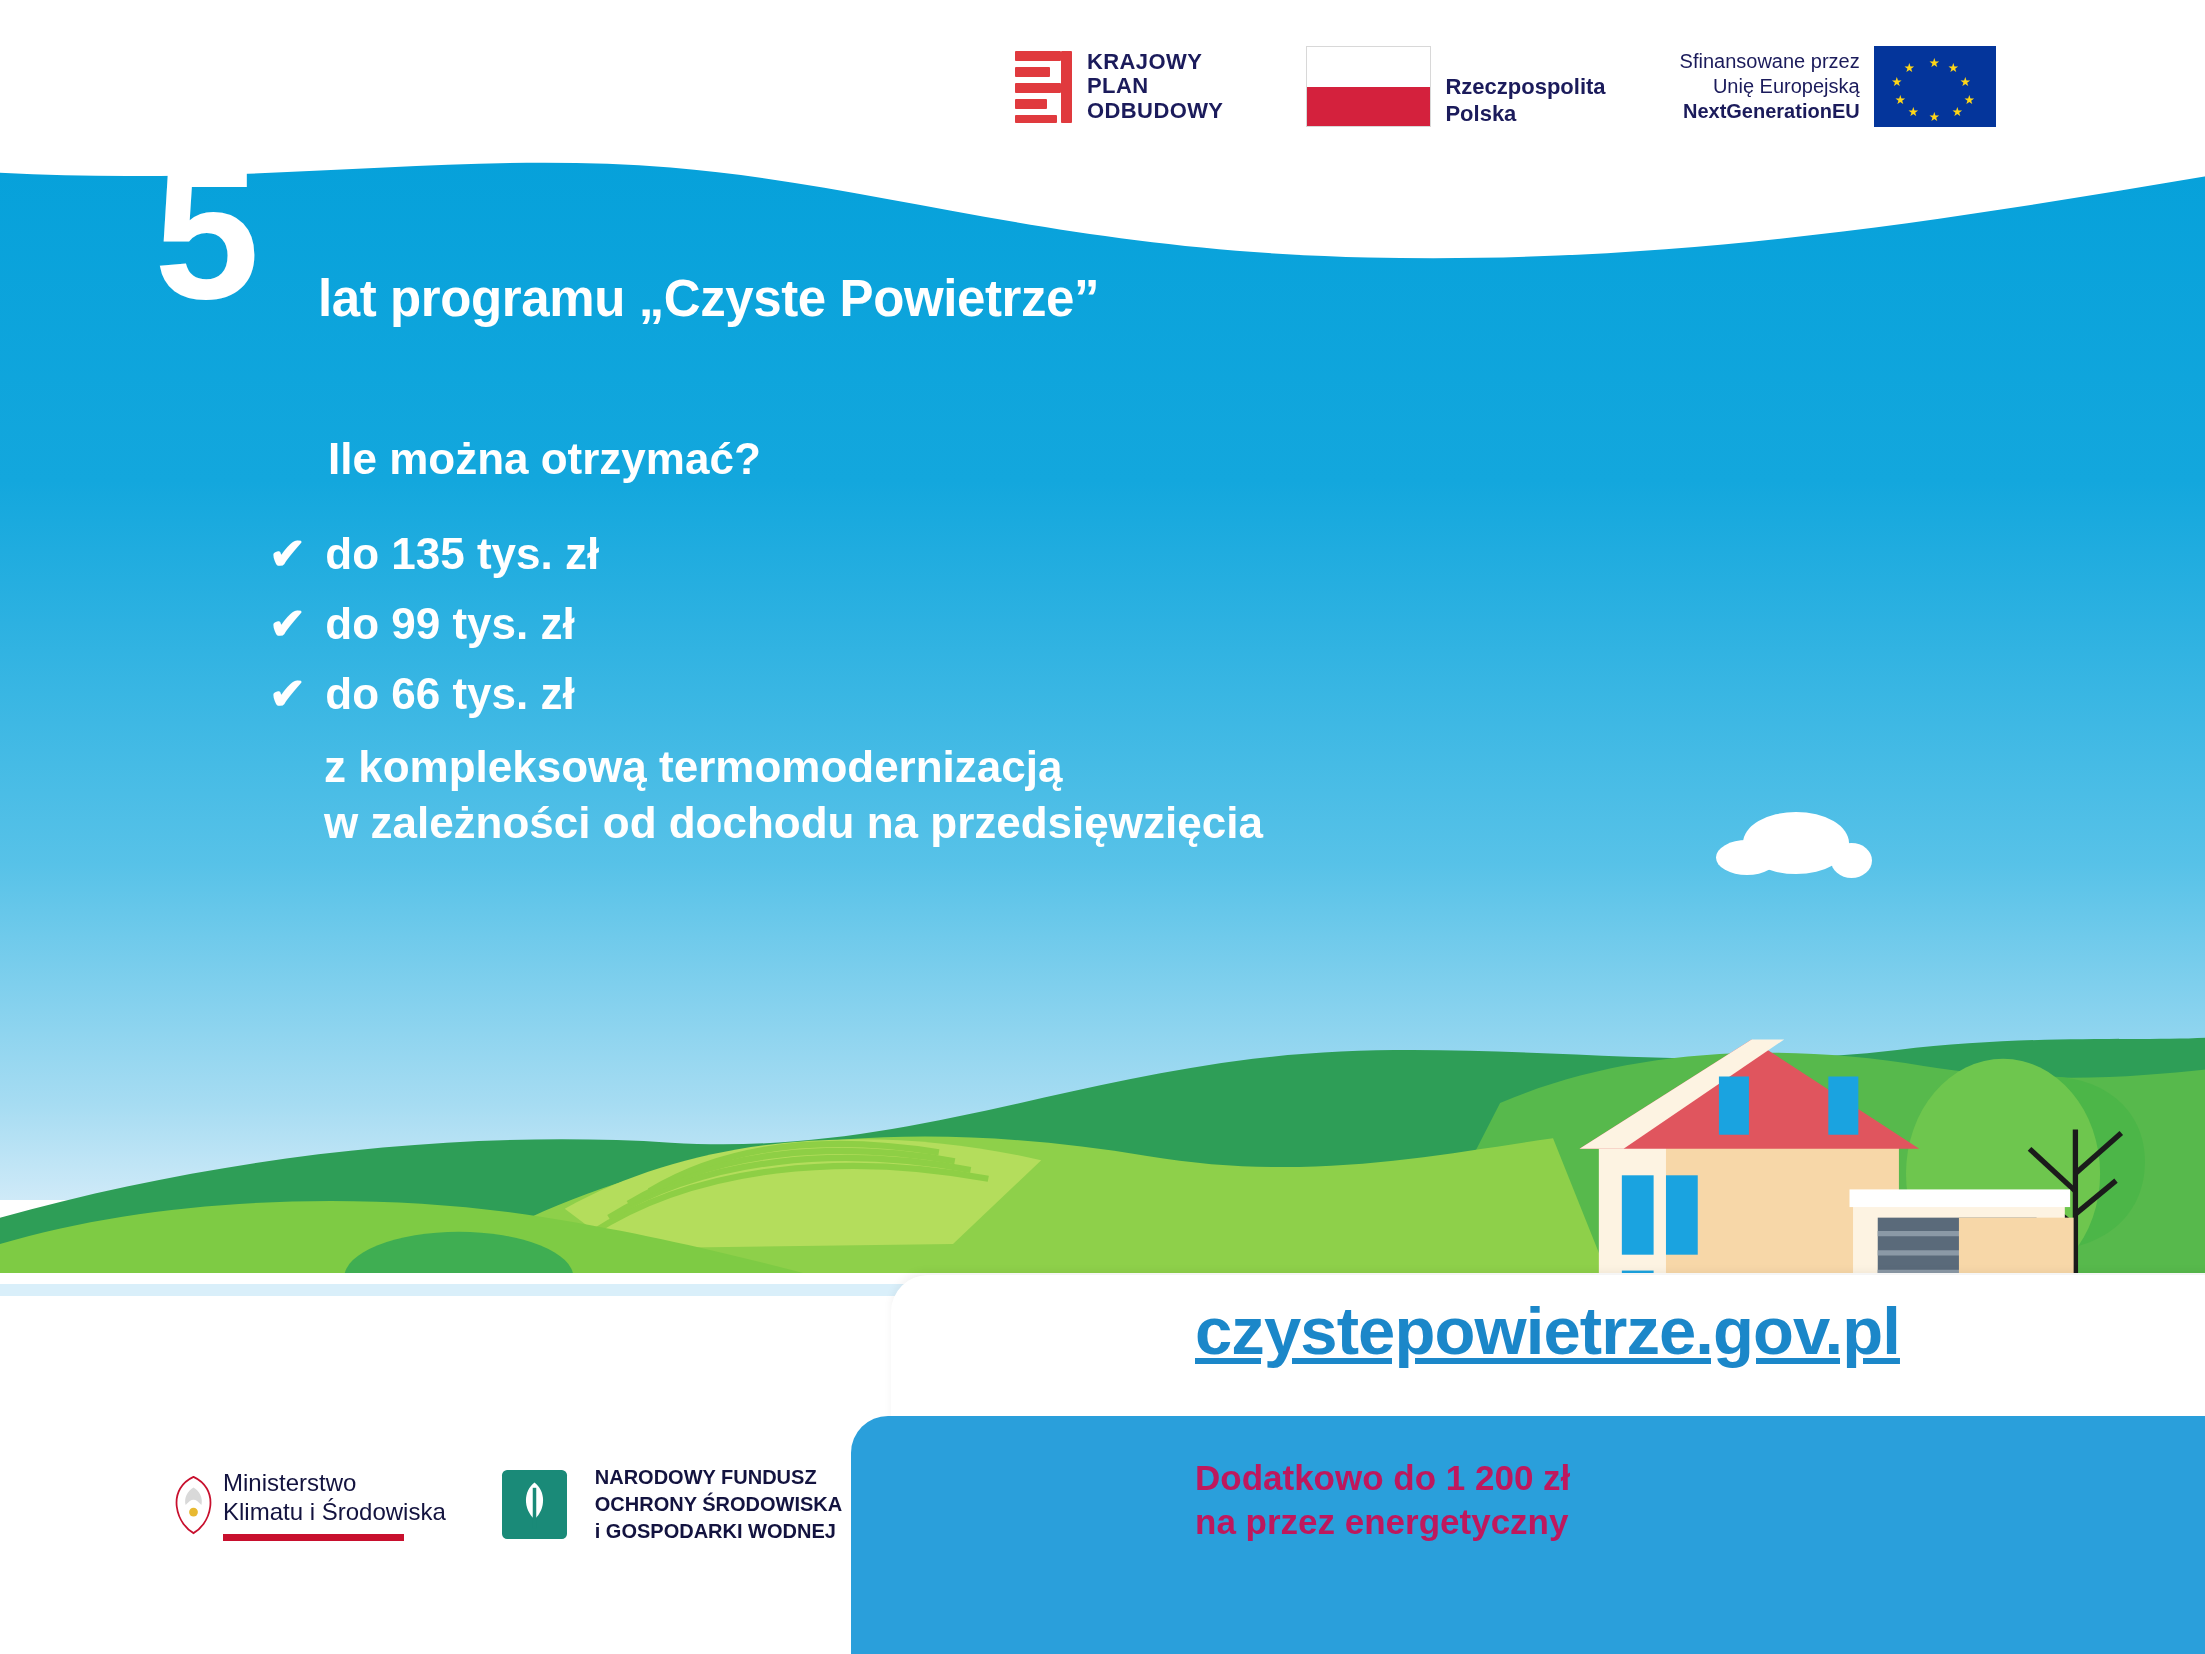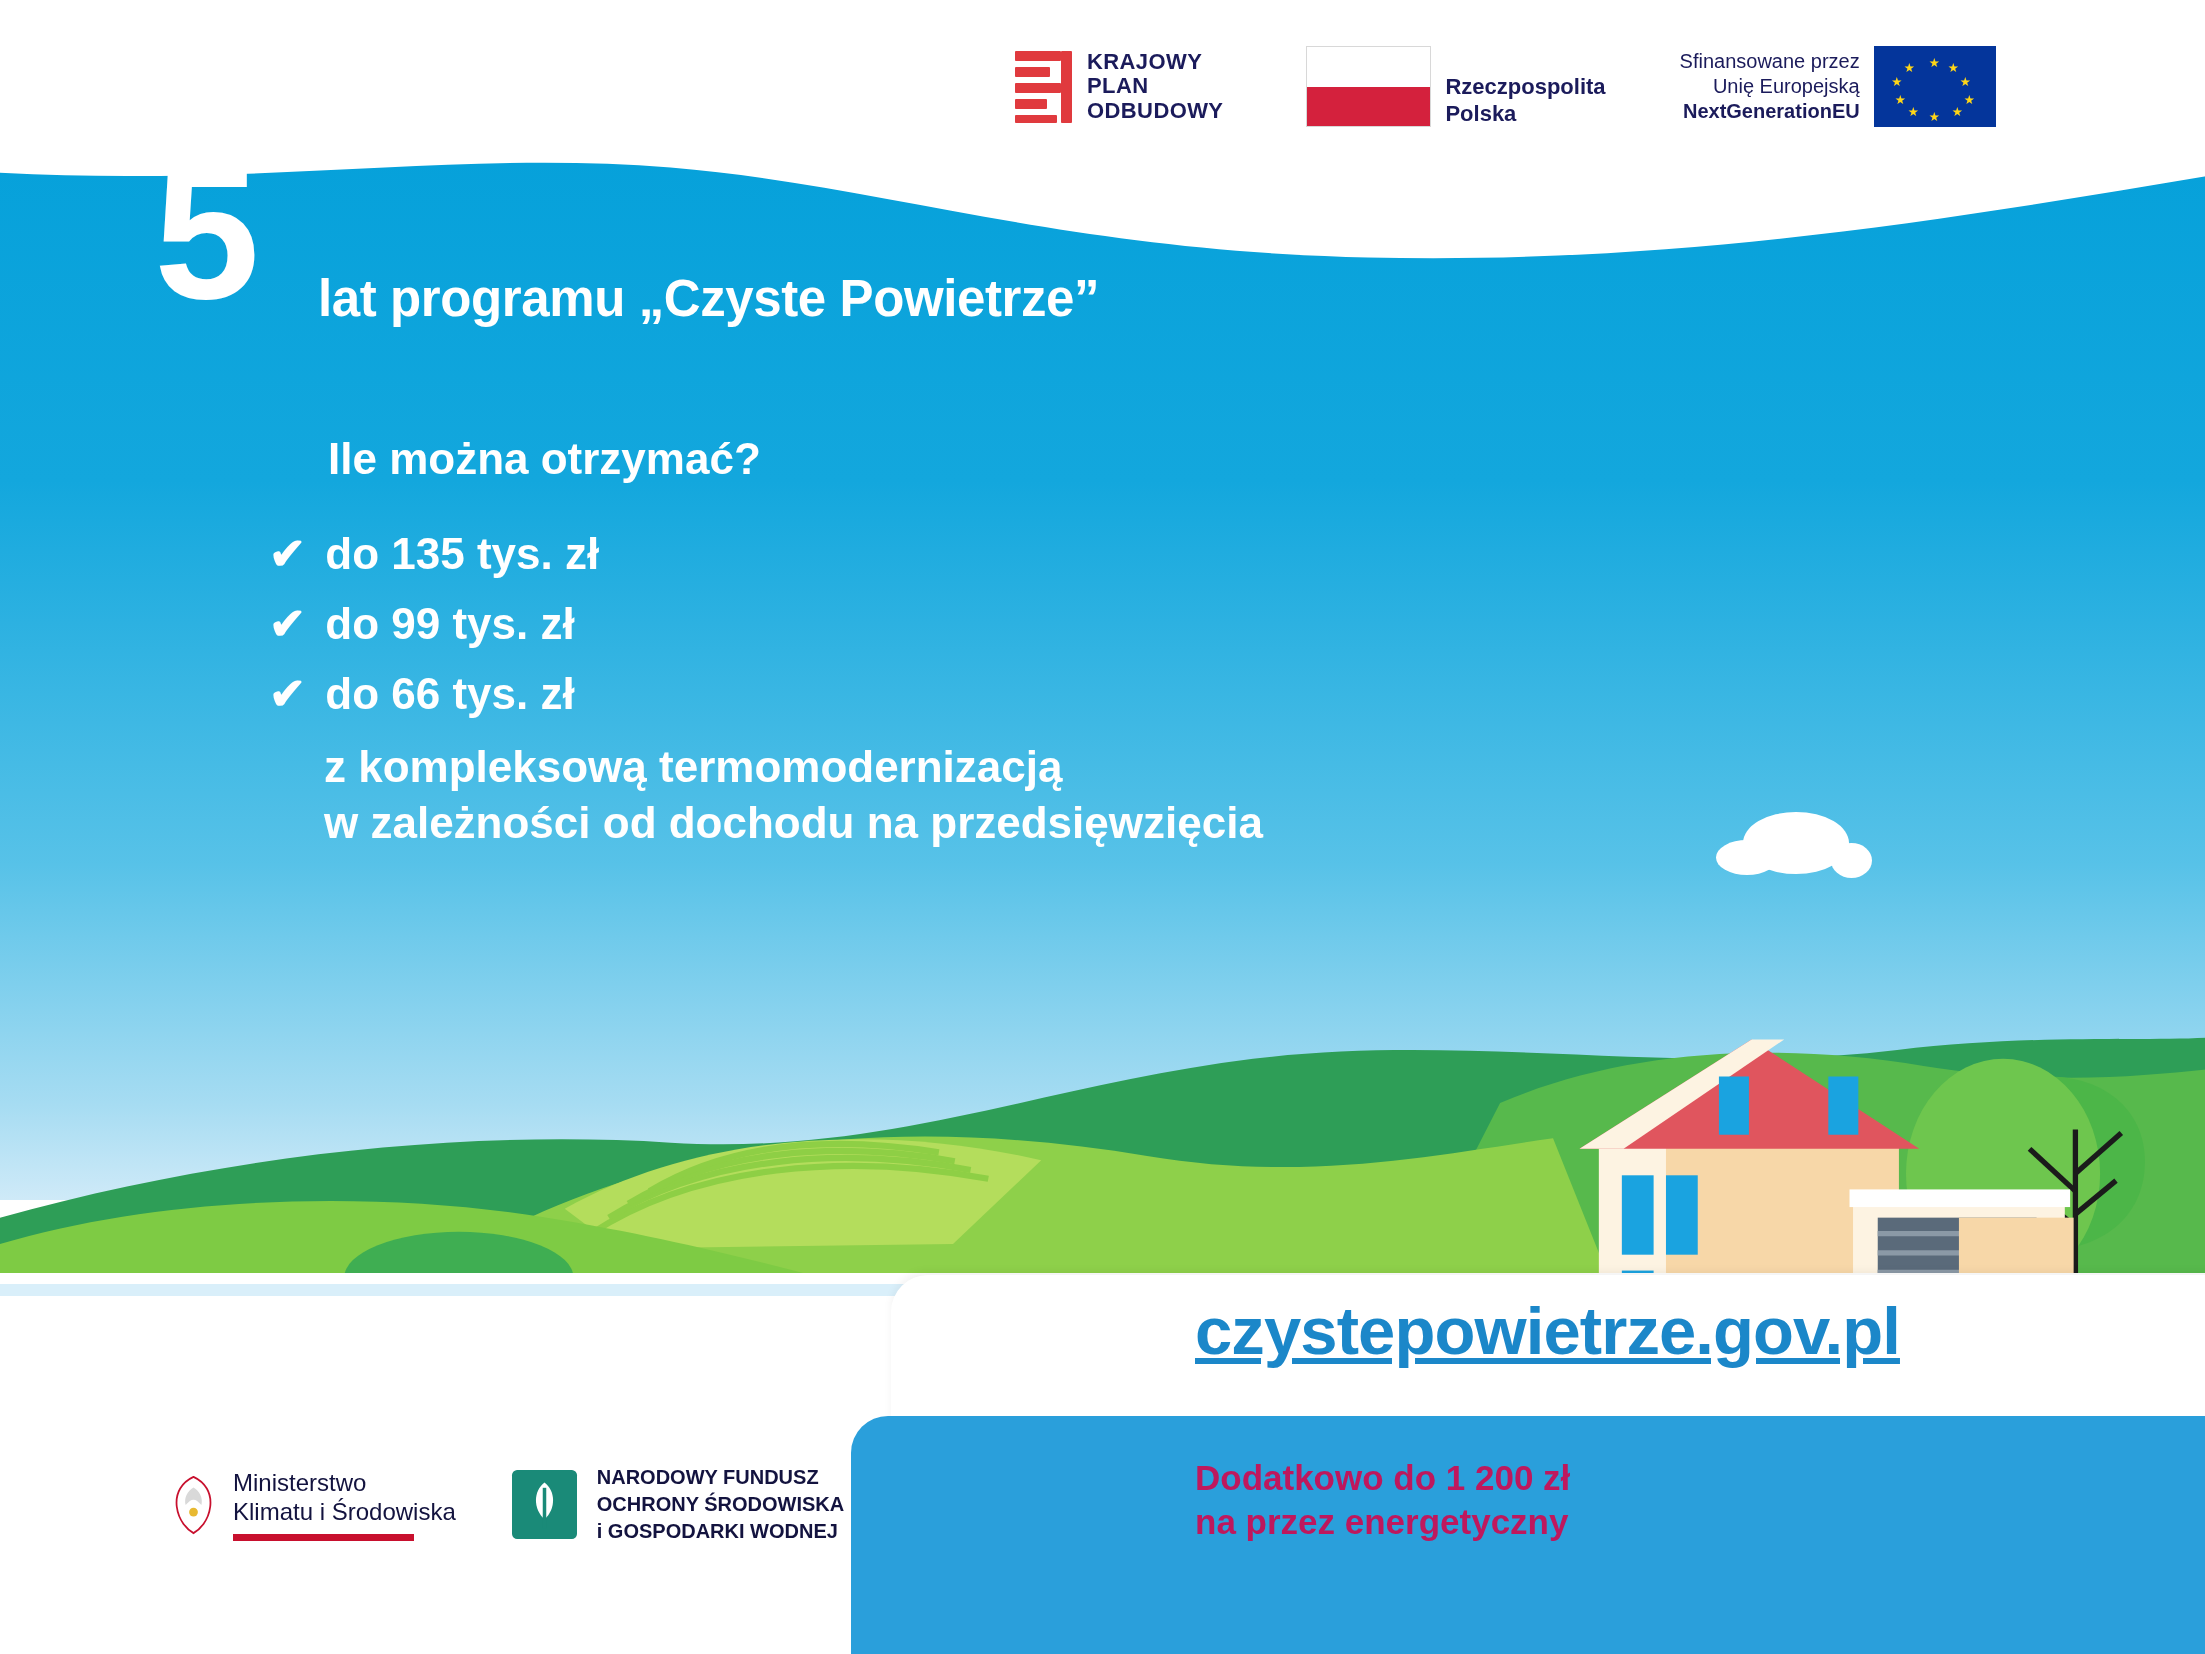--- a/index.html
+++ b/index.html
@@ -104,25 +104,25 @@
   }
   .thinline {
     position:absolute; left:0; top:1284px; width:2206px; height:12.4px; background:#d9effa;
   }
 
   
   .ministries {
     position:absolute; left:168px; top:1464px;
     display:flex; align-items:center; gap:56px;
   }
-  .min1 { display:flex; align-items:center; gap:14px; }
+  .min1 { display:flex; align-items:center; gap:4px; }
   .eagle { width:51px; height:64px; position:relative; }
   .min1-txt { font-size:24px; color:#13133f; line-height:1.22; }
   .min1-bar { width:181px; height:7px; background:#c8102e; margin-top:8px; }
-  .min2 { display:flex; align-items:center; gap:20px; }
+  .min2 { display:flex; align-items:center; gap:28px; }
   .nf-mark { width:65px; height:69px; background:#1a8a78; border-radius:5.3px; position:relative; }
   .nf-txt { font-size:20px; font-weight:bold; color:#13133f; line-height:1.35; }
 
   
   .urlpanel {
     position:absolute; left:891px; top:1275px;
     width:1359px; height:154px;
     background:#ffffff;
     border-top-left-radius:37px;
     box-shadow:0 -3.5px 8.8px rgba(0,0,0,.05);

